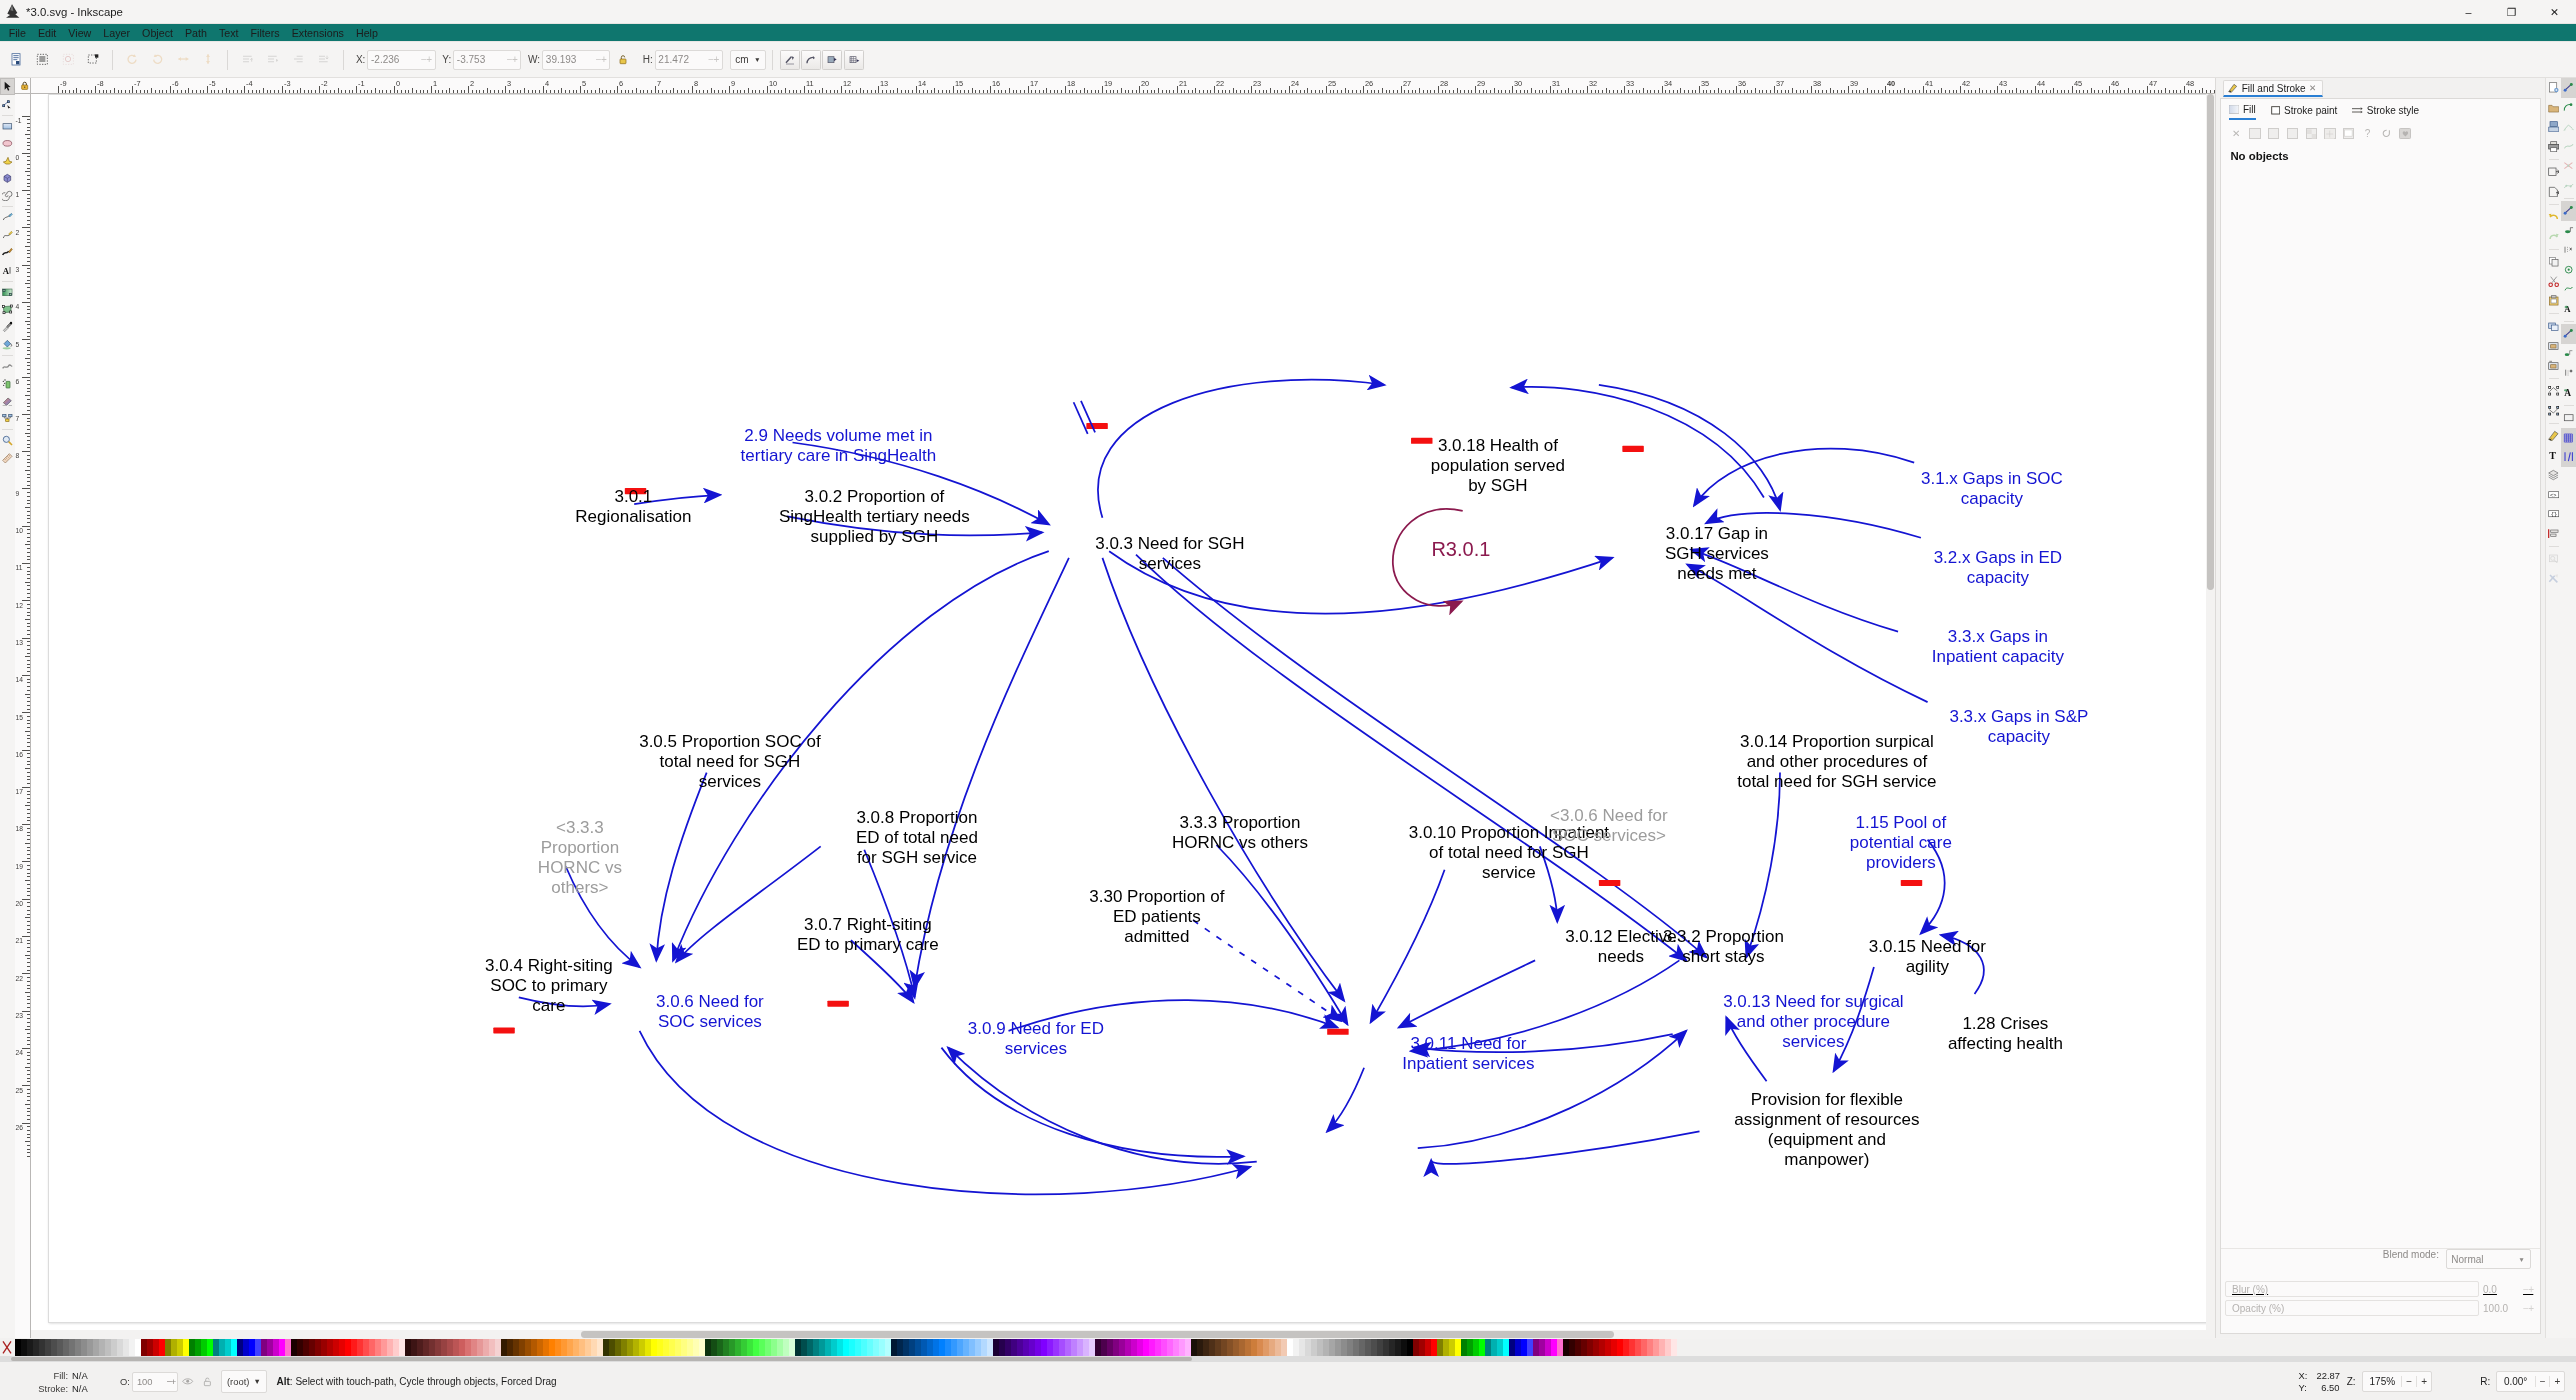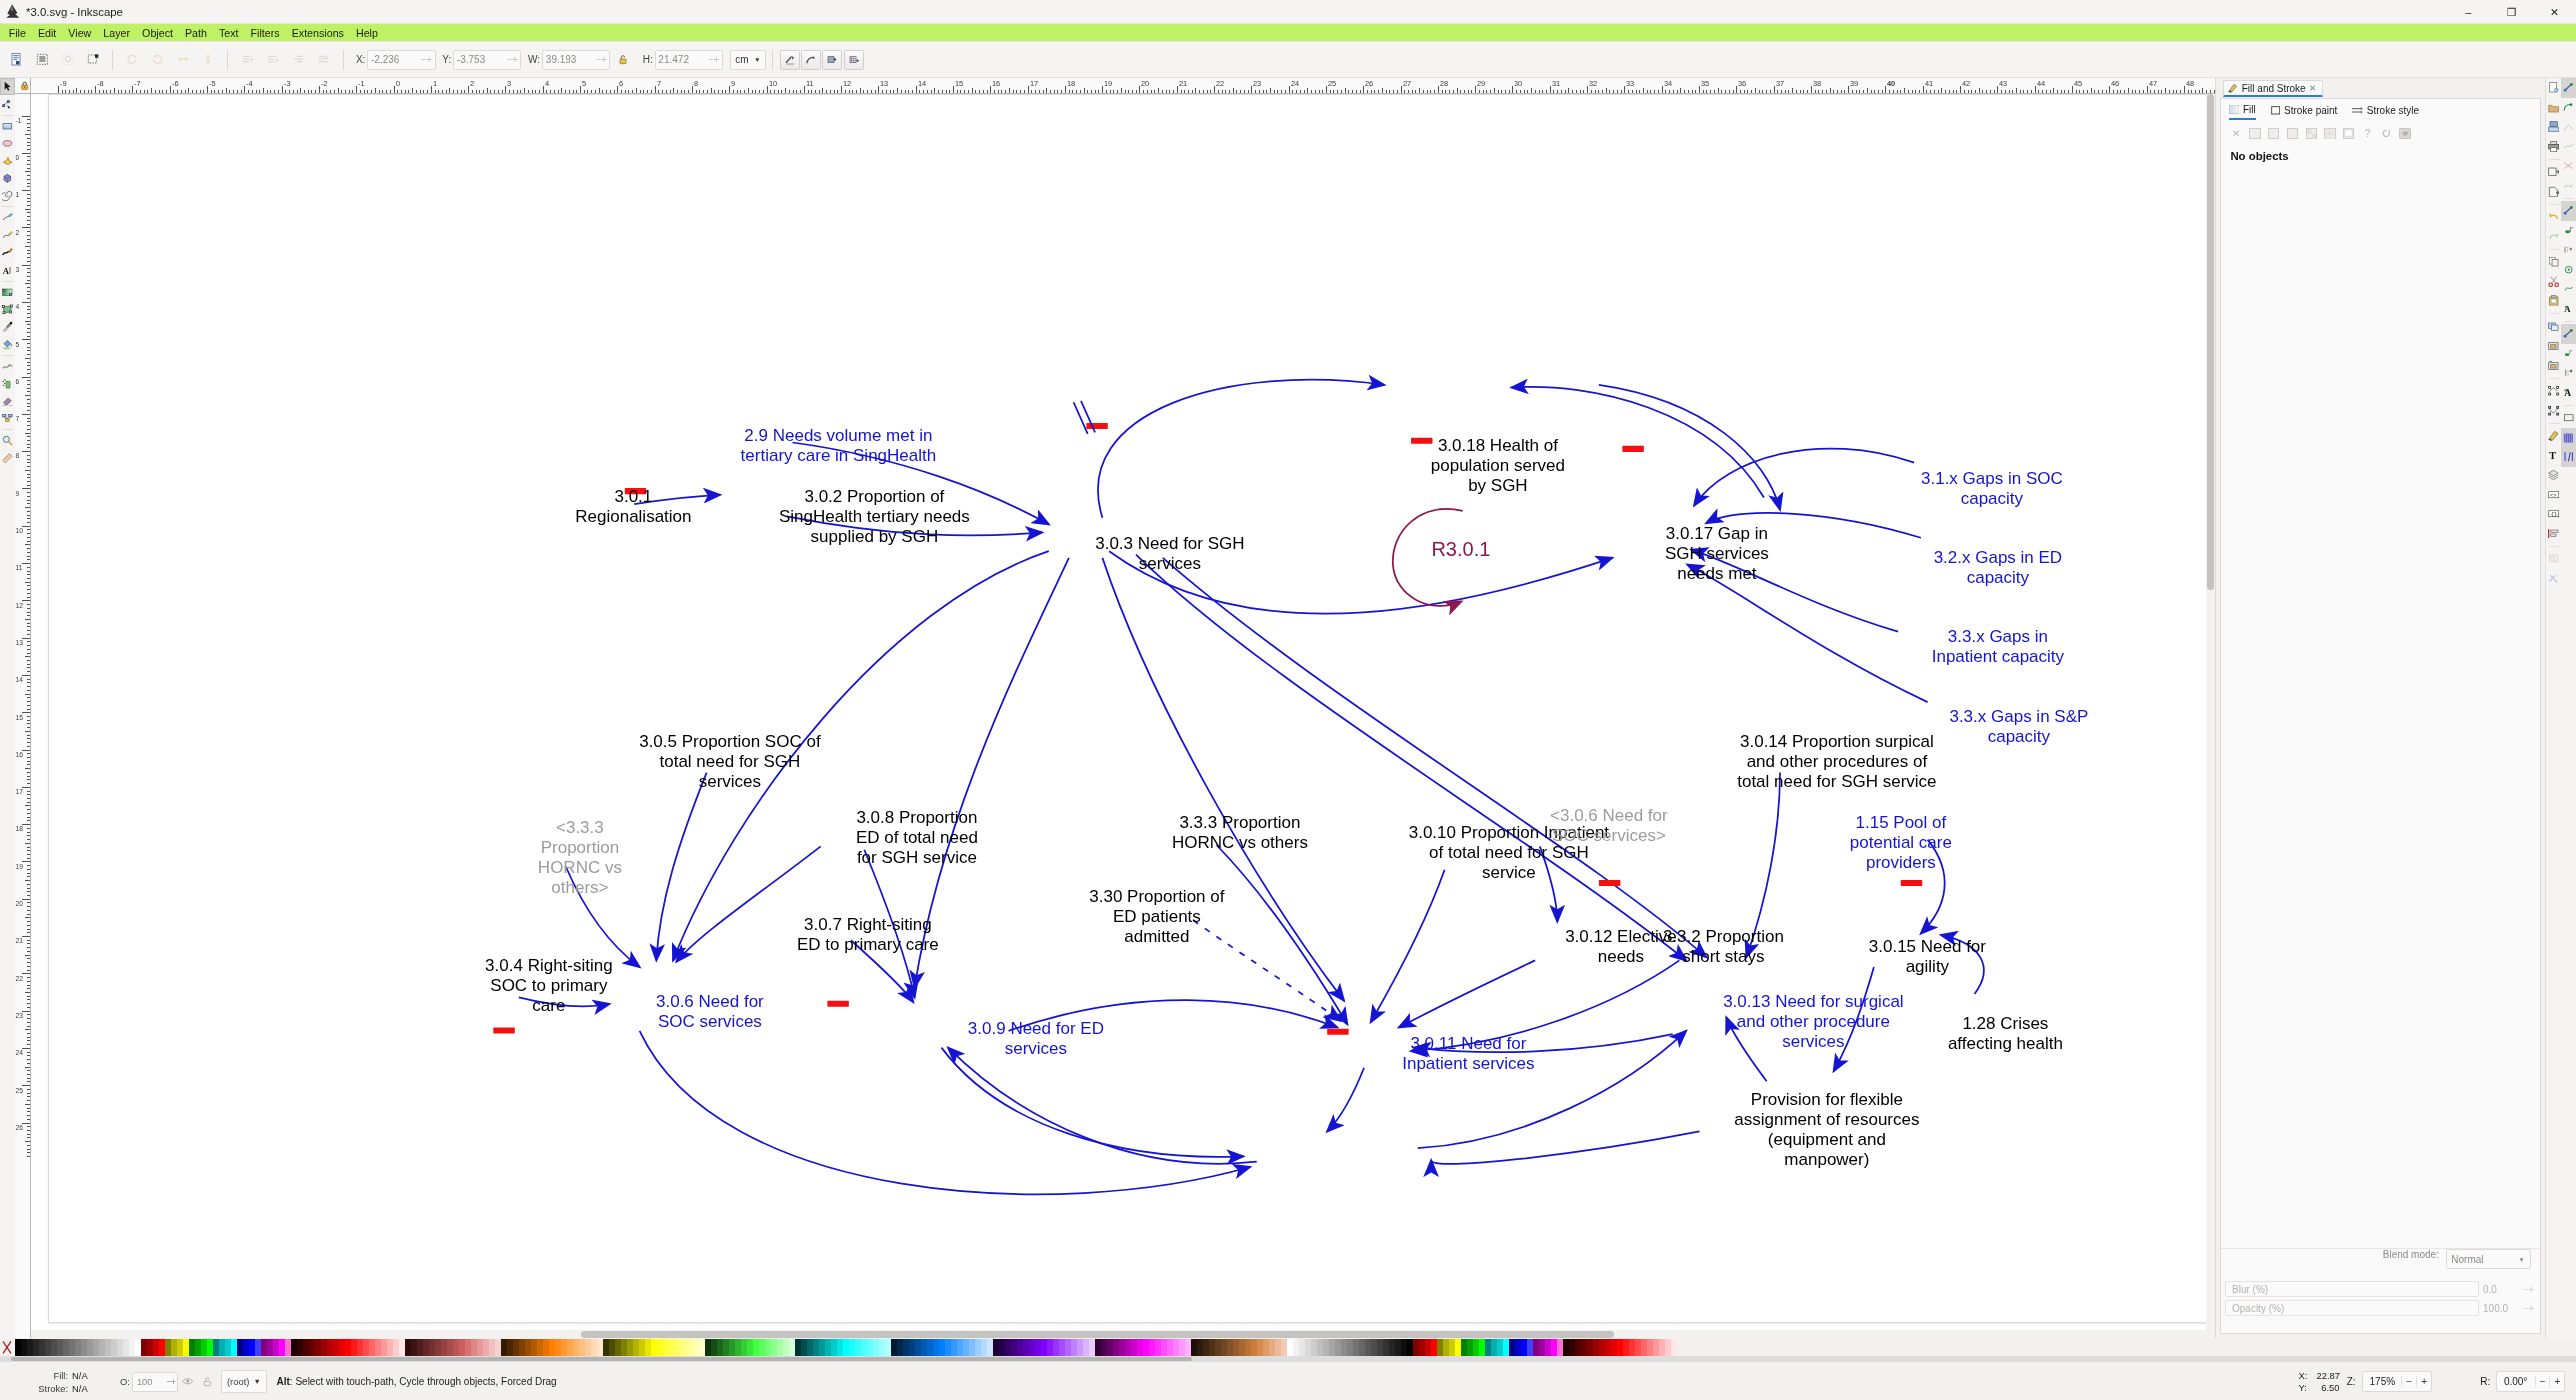--- a/index.html
+++ b/index.html
@@ -22,21 +22,21 @@
   #title-text { font-size: 11.4px; color: #1c1c1c; white-space: nowrap; }
   #win-buttons { position: absolute; right: 0; top: 0; height: 24px; display: flex; }
   .win-btn {
     width: 43px; height: 24px; display: flex; align-items: center; justify-content: center;
     font-size: 10.7px; color: #222;
   }
 
   
   #menubar {
     position: absolute; left: 0; top: 24px; width: 2576px; height: 18px;
-    background: #bef264; display: flex; align-items: center; padding-left: 2.7px;
+    background: #0f766e; display: flex; align-items: center; padding-left: 2.7px;
     border-bottom: 0.7px solid #e9e7e5;
   }
   .menu-item {
     font-size: 10.7px; color: #1c1c1c; padding: 2px 6px; white-space: nowrap;
   }
 
   
   #commandbar {
     position: absolute; left: 0; top: 42px; width: 2576px; height: 36px;
     background: #f5f4f3; display: flex; align-items: center; padding-left: 4px;
@@ -2144,21 +2144,21 @@
     <div id="noobj">No objects</div>
 
     <div id="blendrow">
       <span class="bl-label">Blend mode:</span>
       <div class="bl-sel">
         <span>Normal</span>
         <span style="font-size:6.7px;">▼</span>
       </div>
     </div>
 
-    <div class="slider-row" style="bottom:35px;">
+    <div class="slider-row" style="bottom:35px;text-decoration:underline;">
       <div class="slider-track">
         <span>Blur (%)</span>
       </div>
       <span class="slider-val">0.0</span>
       <span class="slider-spin">−+</span>
     </div>
     <div class="slider-row" style="bottom:16px;">
       <div class="slider-track">
         <span>Opacity (%)</span>
       </div>

